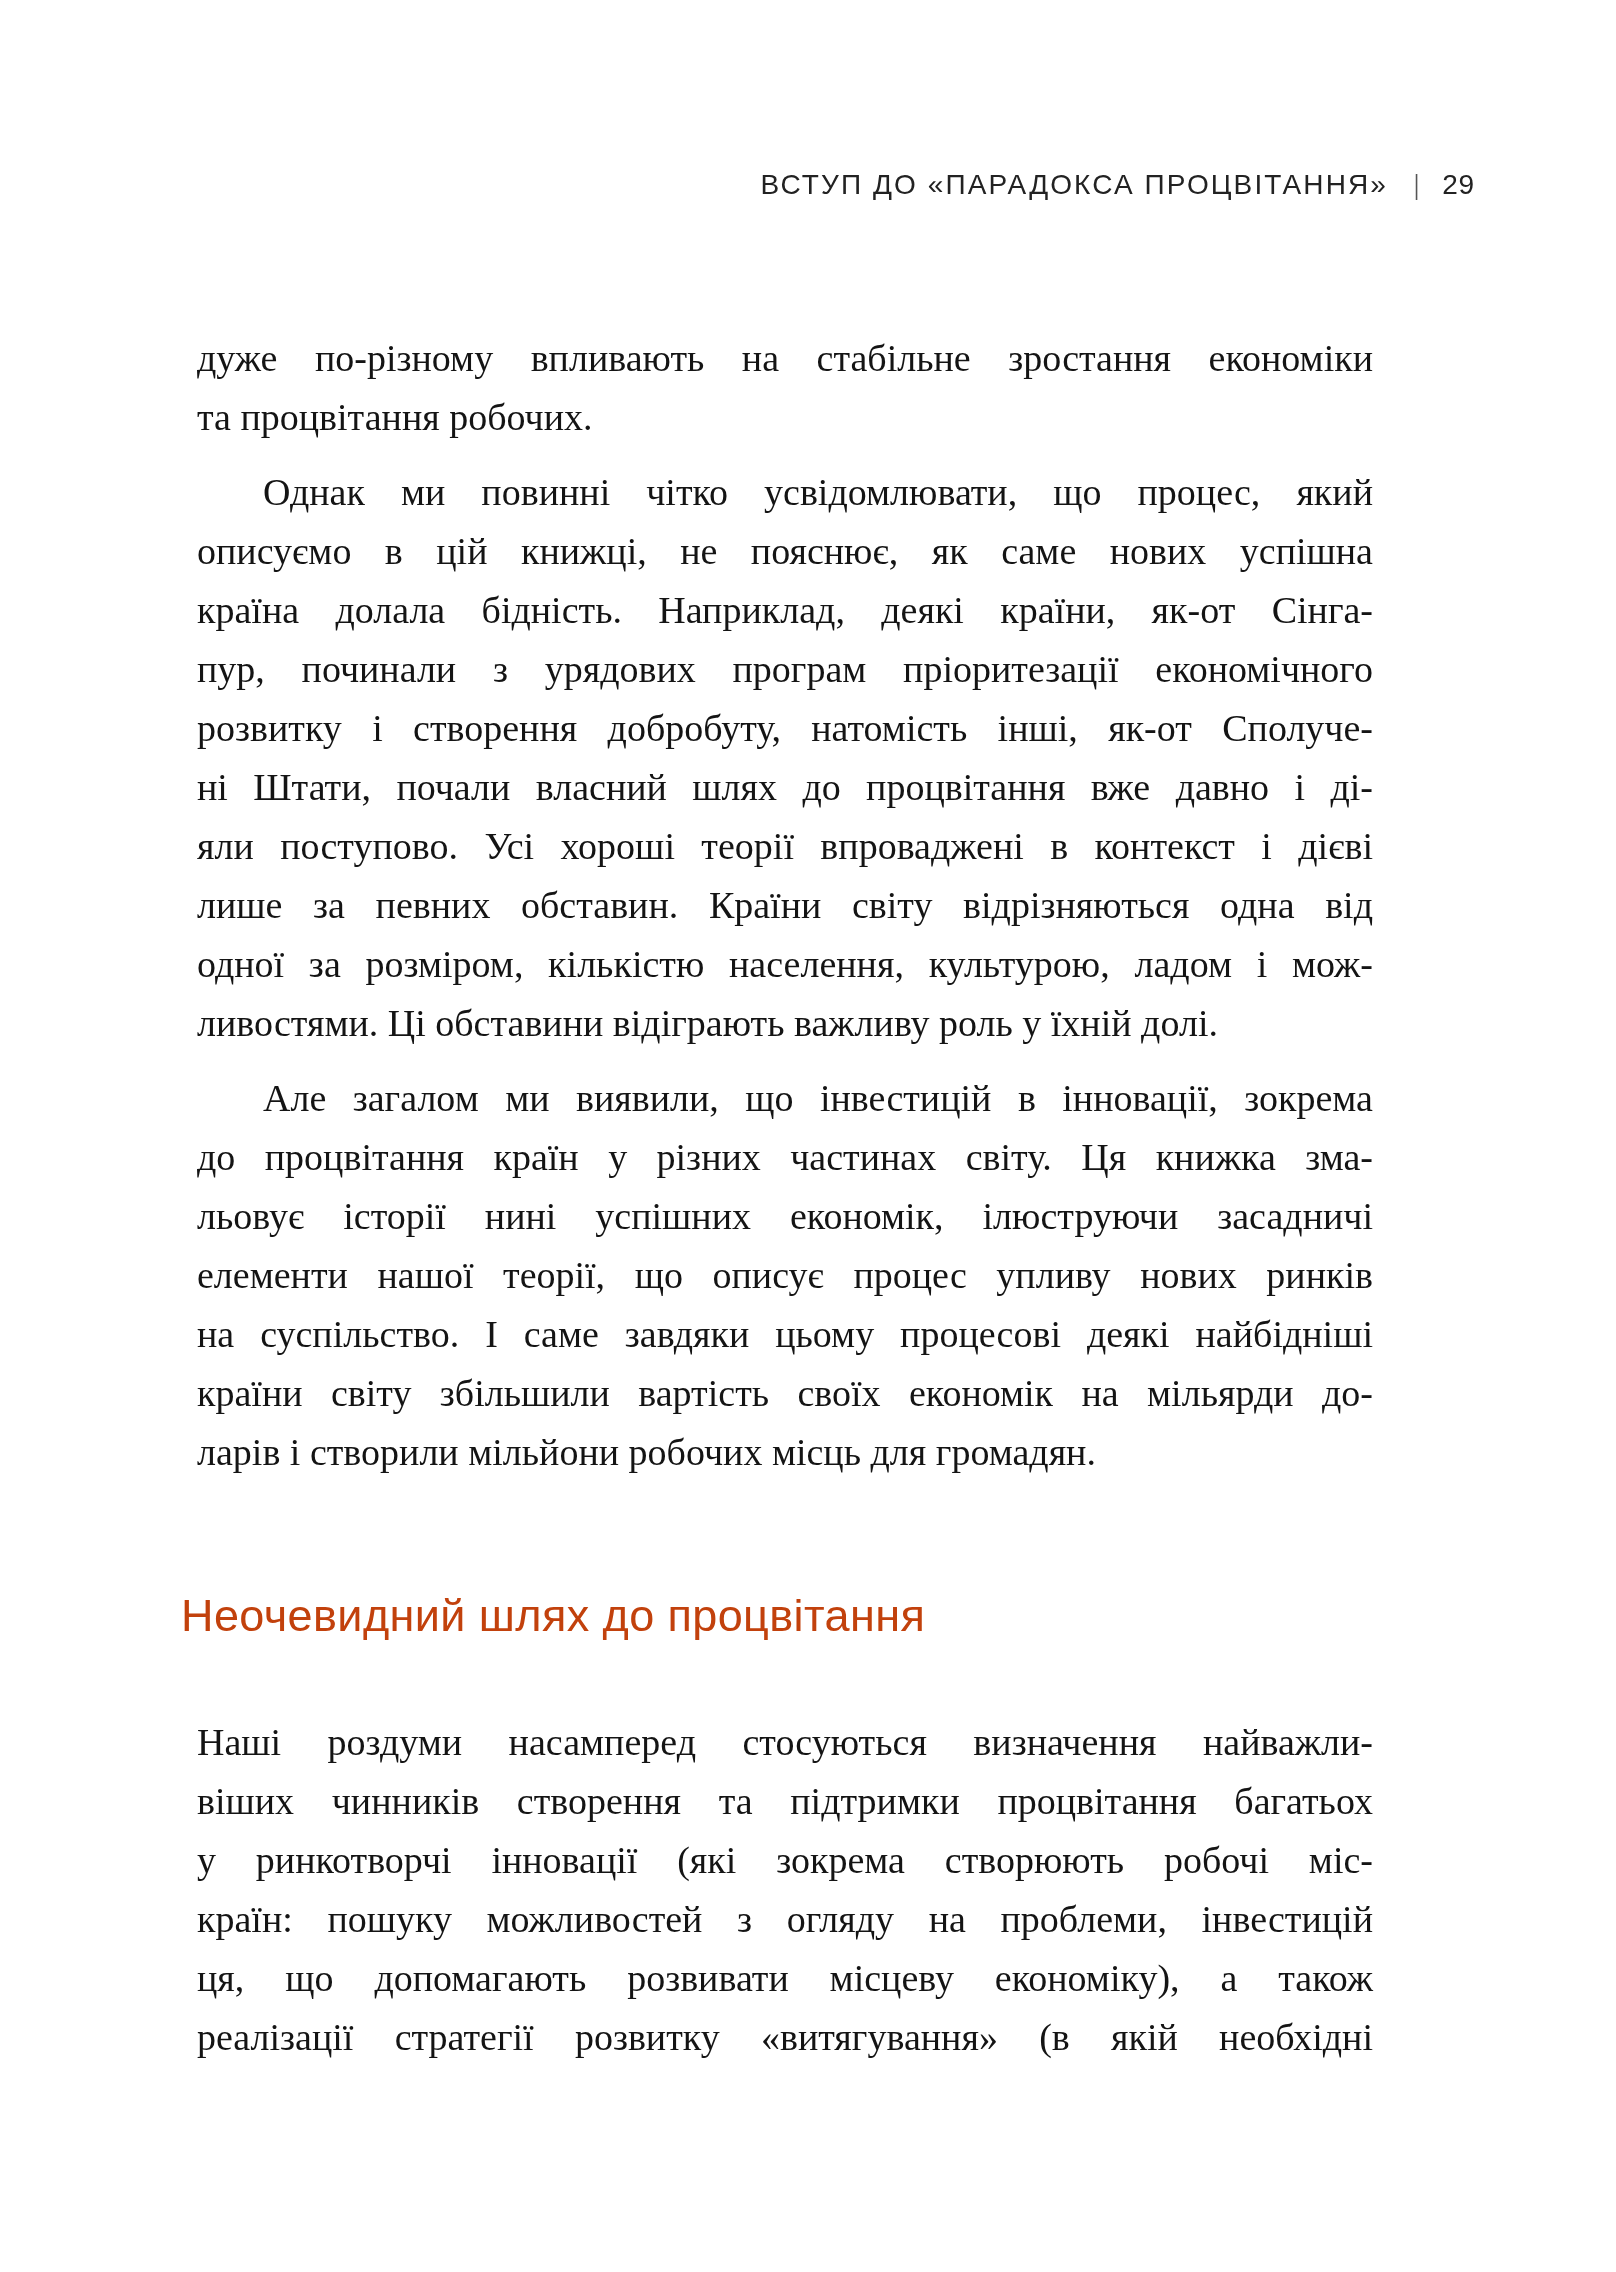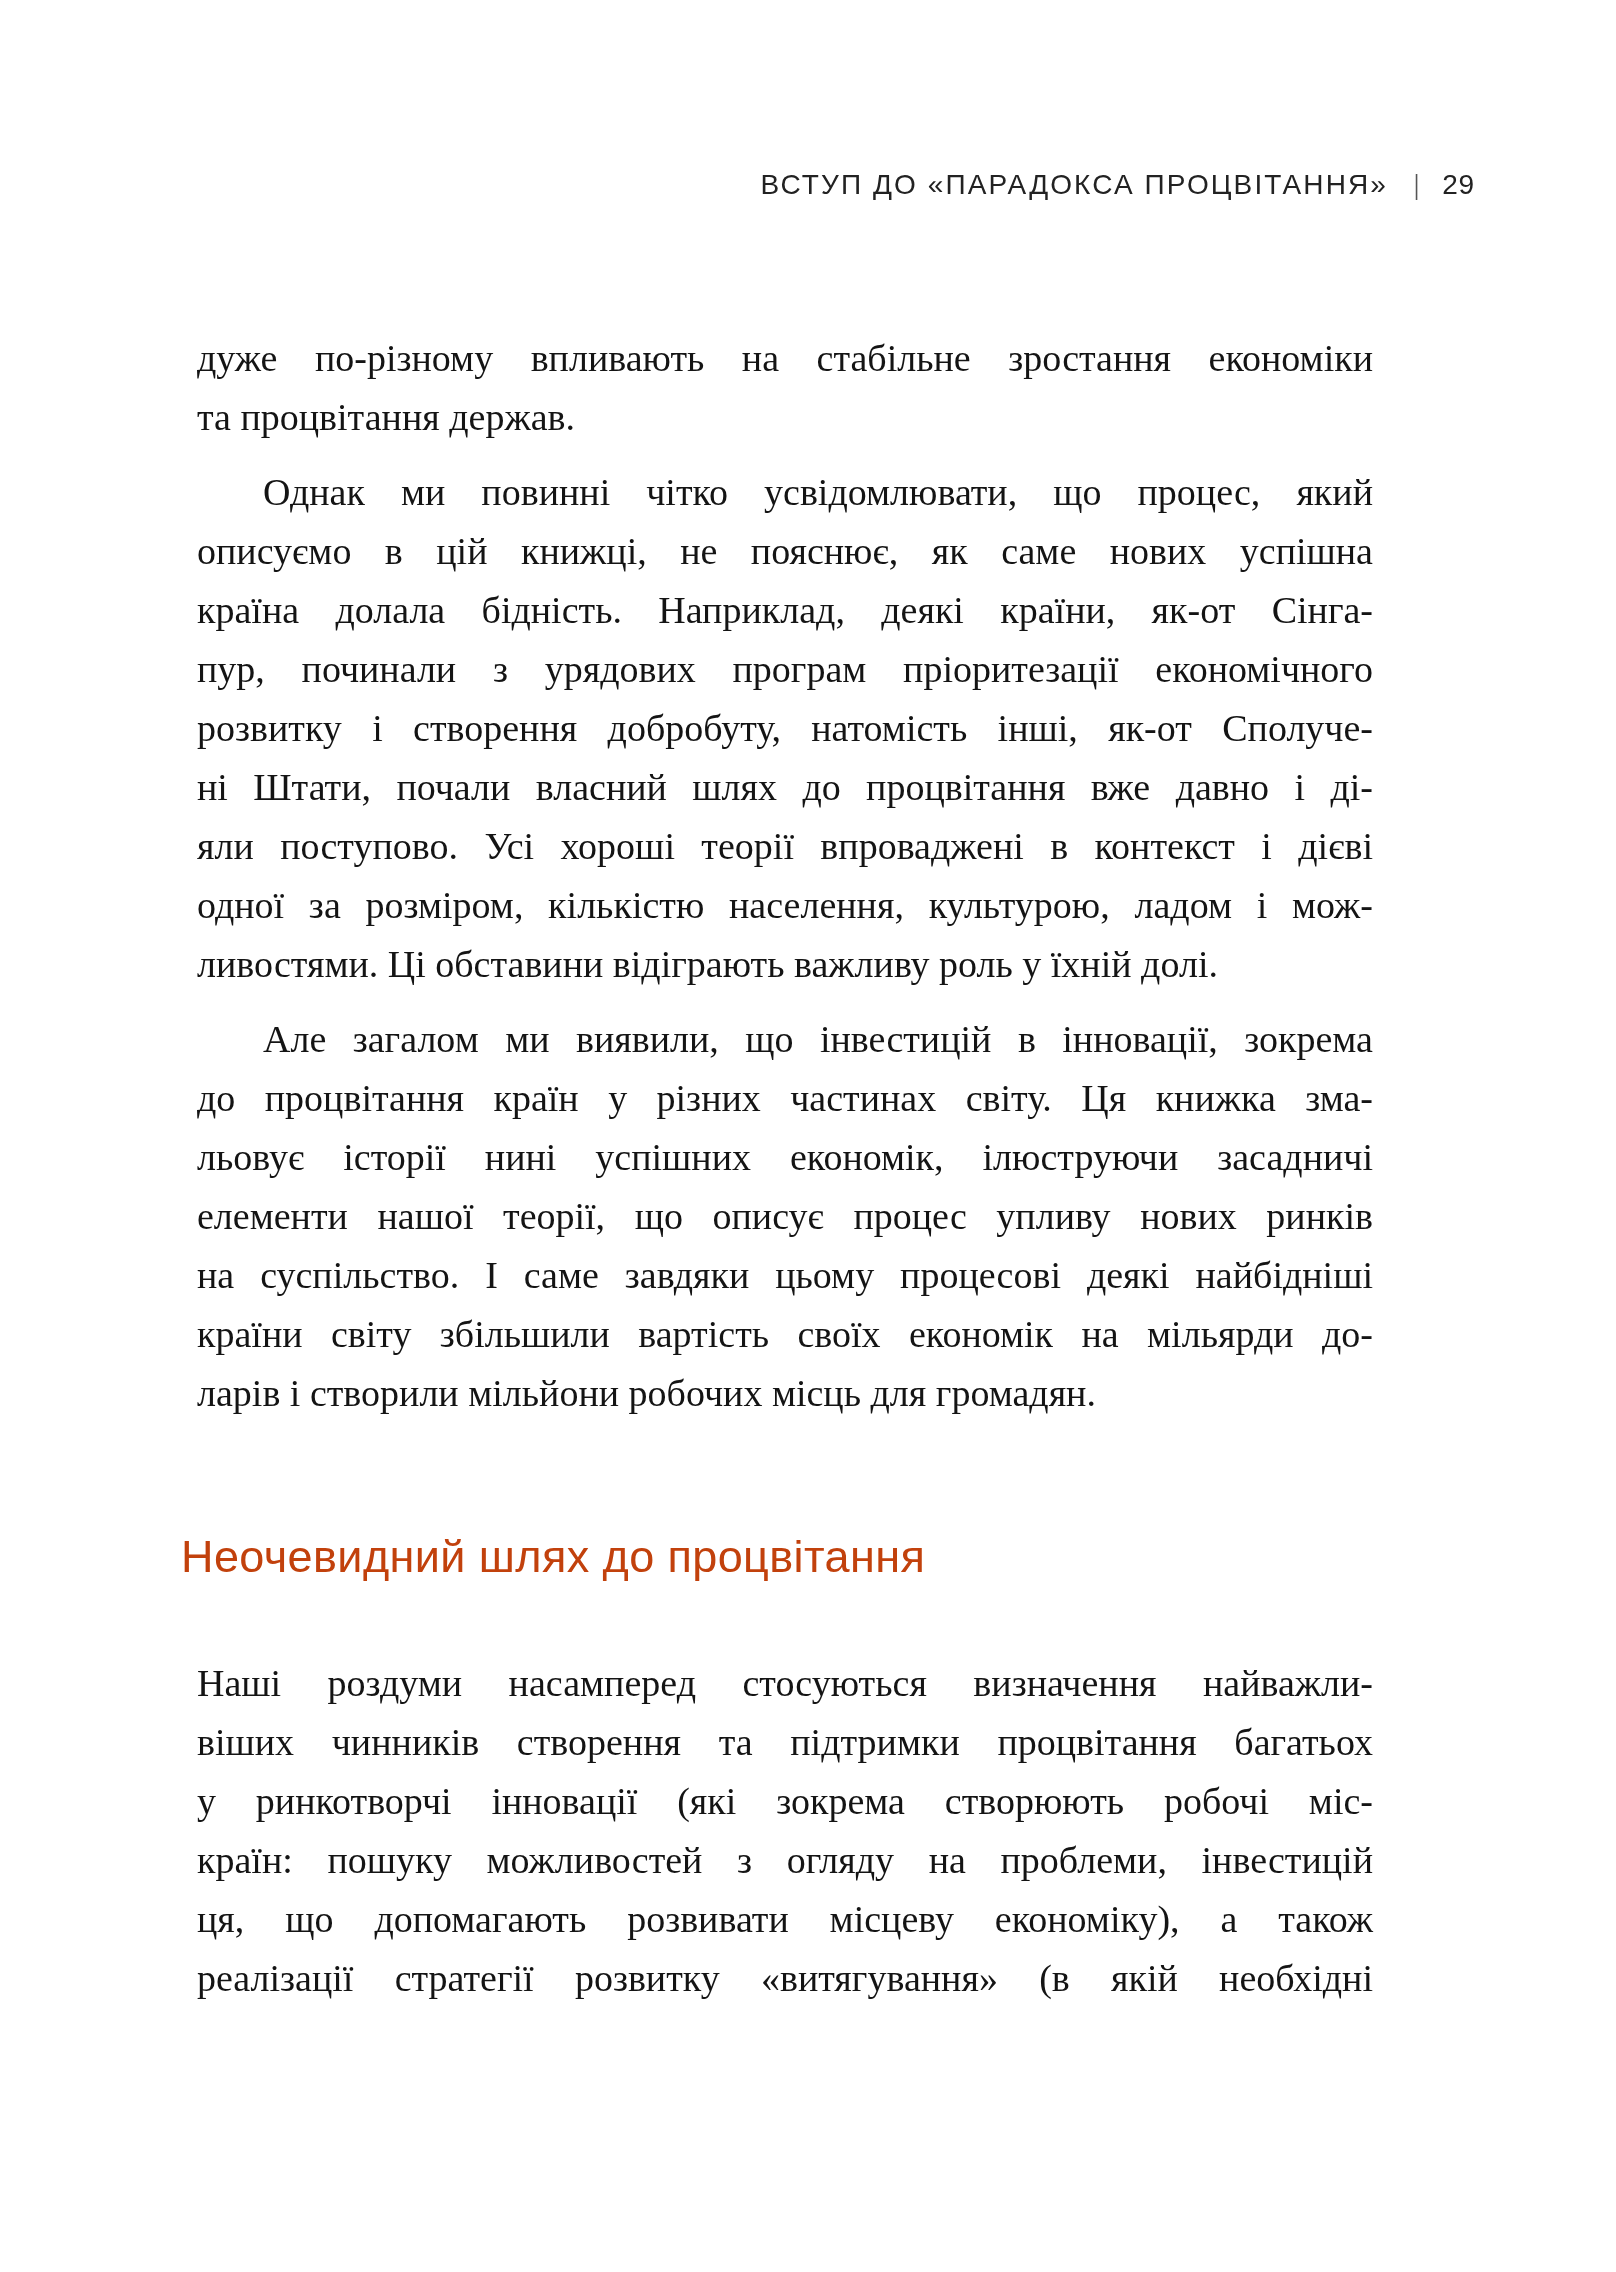--- a/index.html
+++ b/index.html
@@ -80,30 +80,31 @@
 
 <div class="page">
 
   <div class="running-header">
     <span class="rh-title">ВСТУП ДО «ПАРАДОКСА ПРОЦВІТАННЯ»</span><span class="rh-sep">|</span><span class="rh-page">29</span>
   </div>
 
   <div class="content" id="content">
       <div class="paragraph">
         <div class="ln jl">дуже по-різному впливають на стабільне зростання економіки</div>
-        <div class="ln">та процвітання держав.</div>
+        <div class="ln">та процвітання робочих.</div>
       </div>
       <div class="paragraph">
         <div class="ln jl indent">Однак ми повинні чітко усвідомлювати, що процес, який</div>
         <div class="ln jl">описуємо в цій книжці, не пояснює, як саме нових успішна</div>
         <div class="ln jl">країна долала бідність. Наприклад, деякі країни, як-от Сінга-</div>
         <div class="ln jl">пур, починали з урядових програм пріоритезації економічного</div>
         <div class="ln jl">розвитку і створення добробуту, натомість інші, як-от Сполуче-</div>
         <div class="ln jl">ні Штати, почали власний шлях до процвітання вже давно і ді-</div>
         <div class="ln jl">яли поступово. Усі хороші теорії впроваджені в контекст і дієві</div>
+        <div class="ln jl">лише за певних обставин. Країни світу відрізняються одна від</div>
         <div class="ln jl">одної за розміром, кількістю населення, культурою, ладом і мож-</div>
         <div class="ln">ливостями. Ці обставини відіграють важливу роль у їхній долі.</div>
       </div>
       <div class="paragraph">
         <div class="ln jl indent">Але загалом ми виявили, що інвестицій в інновації, зокрема</div>
         <div class="ln jl">до процвітання країн у різних частинах світу. Ця книжка зма-</div>
         <div class="ln jl">льовує історії нині успішних економік, ілюструючи засадничі</div>
         <div class="ln jl">елементи нашої теорії, що описує процес упливу нових ринків</div>
         <div class="ln jl">на суспільство. І саме завдяки цьому процесові деякі найбідніші</div>
         <div class="ln jl">країни світу збільшили вартість своїх економік на мільярди до-</div>

